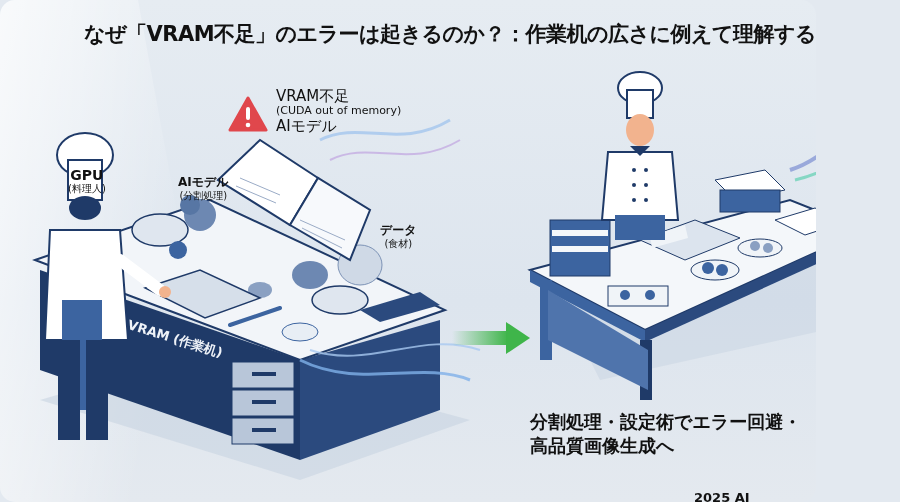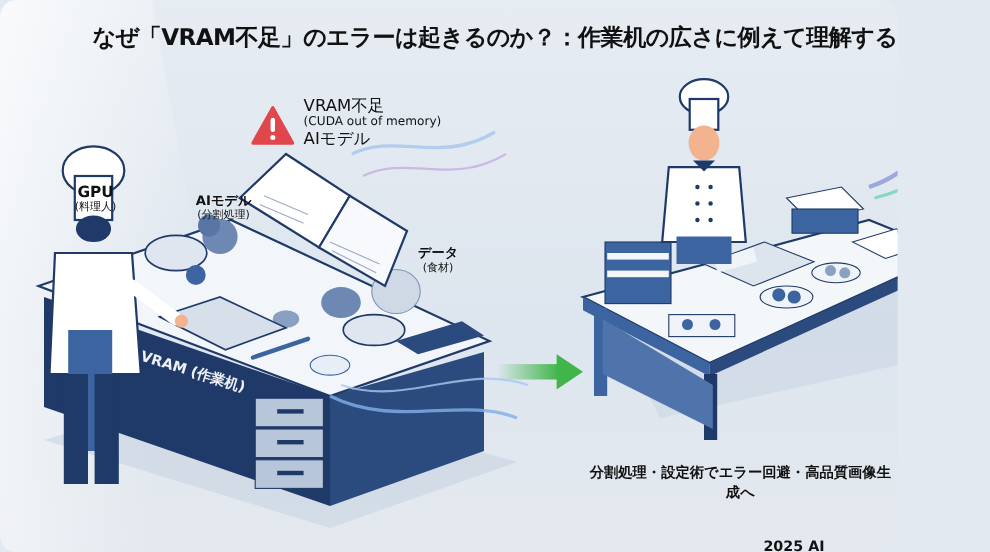--- a/index.html
+++ b/index.html
@@ -8,21 +8,21 @@
   .spotlight { position:absolute; left:0; top:0; width:230px; height:502px; background:linear-gradient(100deg, rgba(255,255,255,0.75) 0%, rgba(255,255,255,0.0) 70%); clip-path:polygon(0 0, 60% 0, 100% 100%, 0 100%); }
   .title { position:absolute; left:0; width:900px; top:20px; text-align:center; font-size:21px; font-weight:bold; color:#111; letter-spacing:-0.5px; }
   .label { position:absolute; color:#111; font-weight:bold; text-align:center; line-height:1.15; }
   .label .sub { display:block; font-size:10px; font-weight:normal; }
   .warn-icon { position:absolute; left:228px; top:96px; width:40px; height:36px; }
   .warn-text { position:absolute; left:276px; top:88px; color:#111; font-weight:normal; line-height:1.15; }
   .warn-text .l1 { font-size:15px; display:block; }
   .warn-text .l2 { font-size:11px; display:block; }
   .warn-text .l3 { font-size:15px; display:block; }
   .arrow { position:absolute; left:452px; top:320px; width:80px; height:36px; }
-  .footer-caption { position:absolute; left:530px; top:421px; font-size:13px; font-weight:bold; color:#111;text-align:center; }
+  .footer-caption { position:absolute; left:530px; top:410px; font-size:18px; font-weight:bold; color:#111; }
   .credit { position:absolute; left:694px; top:470px; font-size:13px; font-weight:bold; color:#111;margin-top:20px; }
   svg.scene { position:absolute; }
 </style>
 </head>
 <body>
 
 <div class="canvas">
   <div class="spotlight"></div>
 
   <div class="title">なぜ「VRAM不足」のエラーは起きるのか？：作業机の広さに例えて理解する</div>

